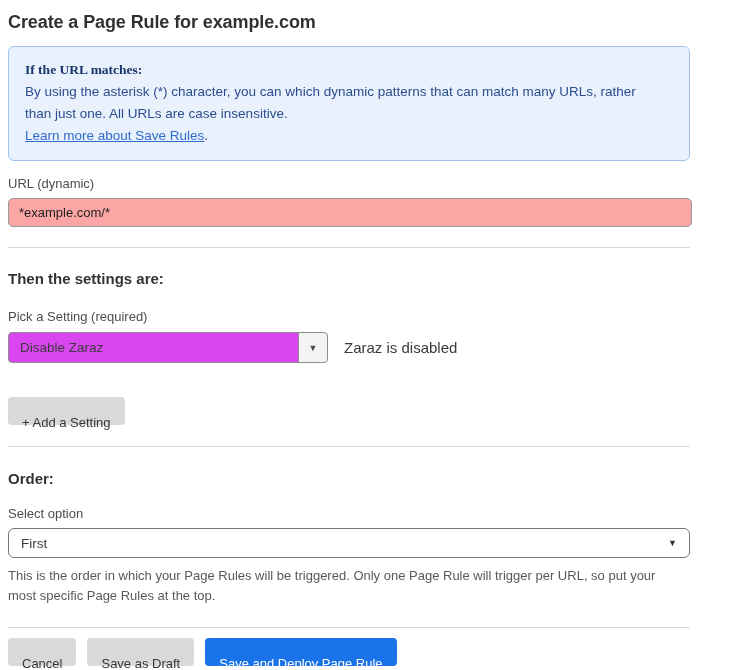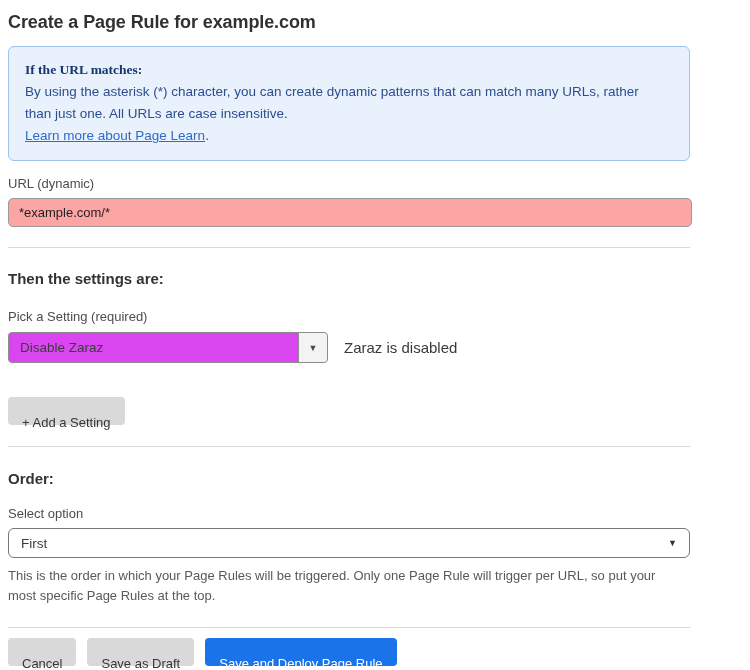--- a/index.html
+++ b/index.html
@@ -204,22 +204,22 @@
 </head>
 <body>
 
 <div class="page">
   <div class="content">
 
     <h1 class="page-title">Create a Page Rule for example.com</h1>
 
     <div class="info-box">
       <div class="info-heading">If the URL matches:</div>
-      <div class="info-body">By using the asterisk (*) character, you can create dynamic patterns that can match many URLs, rather than just one. All URLs are case insensitive.</div>
-      <div class="info-link-line"><a class="info-link">Learn more about Page Learn</a><span>.</span></div>
+      <div class="info-body">By using the asterisk (*) character, you can which dynamic patterns that can match many URLs, rather than just one. All URLs are case insensitive.</div>
+      <div class="info-link-line"><a class="info-link">Learn more about Save Rules</a><span>.</span></div>
     </div>
 
     <div class="field-label mt-url-label">URL (dynamic)</div>
     <input class="url-input" type="text" value="*example.com/*" style="">
 
     <hr class="divider mt-divider1">
 
     <h2 class="section-heading mt-settings-h">Then the settings are:</h2>
 
     <div class="field-label mt-pick-label">Pick a Setting (required)</div>

